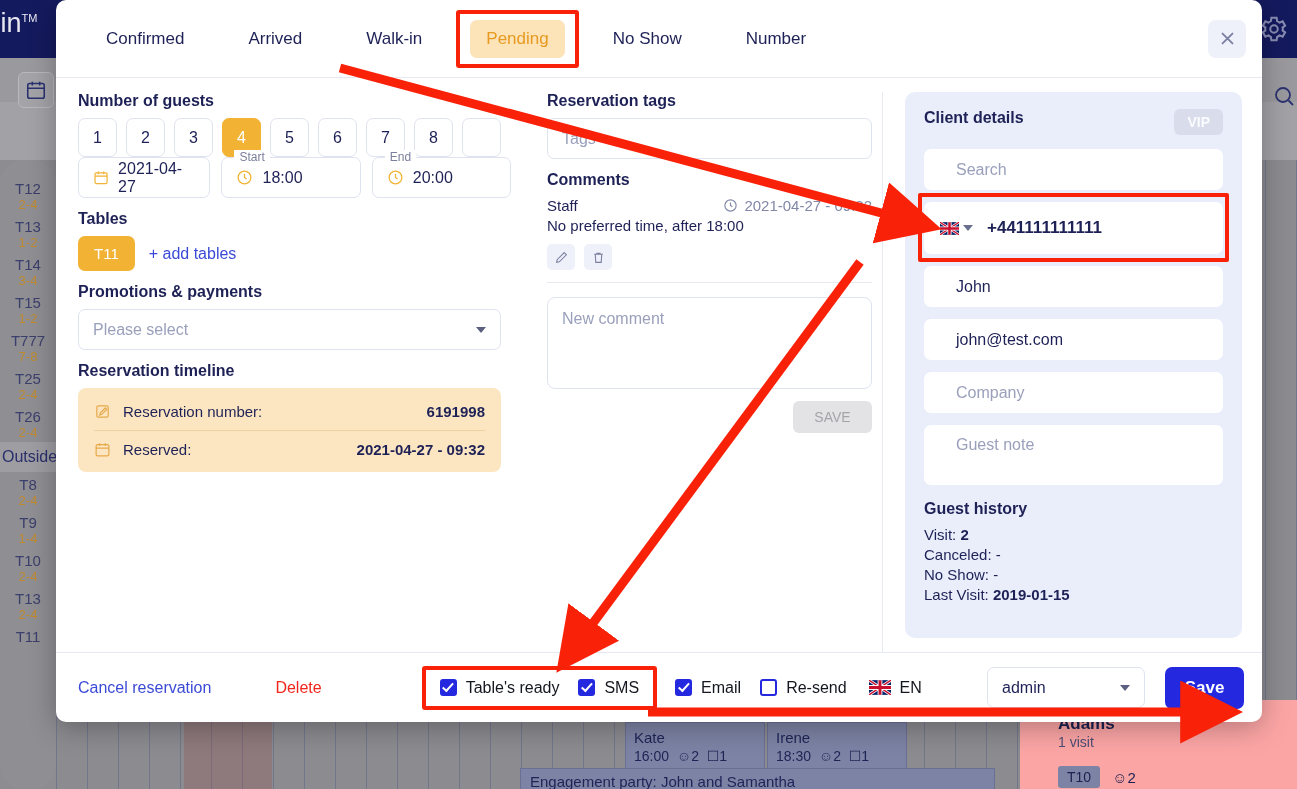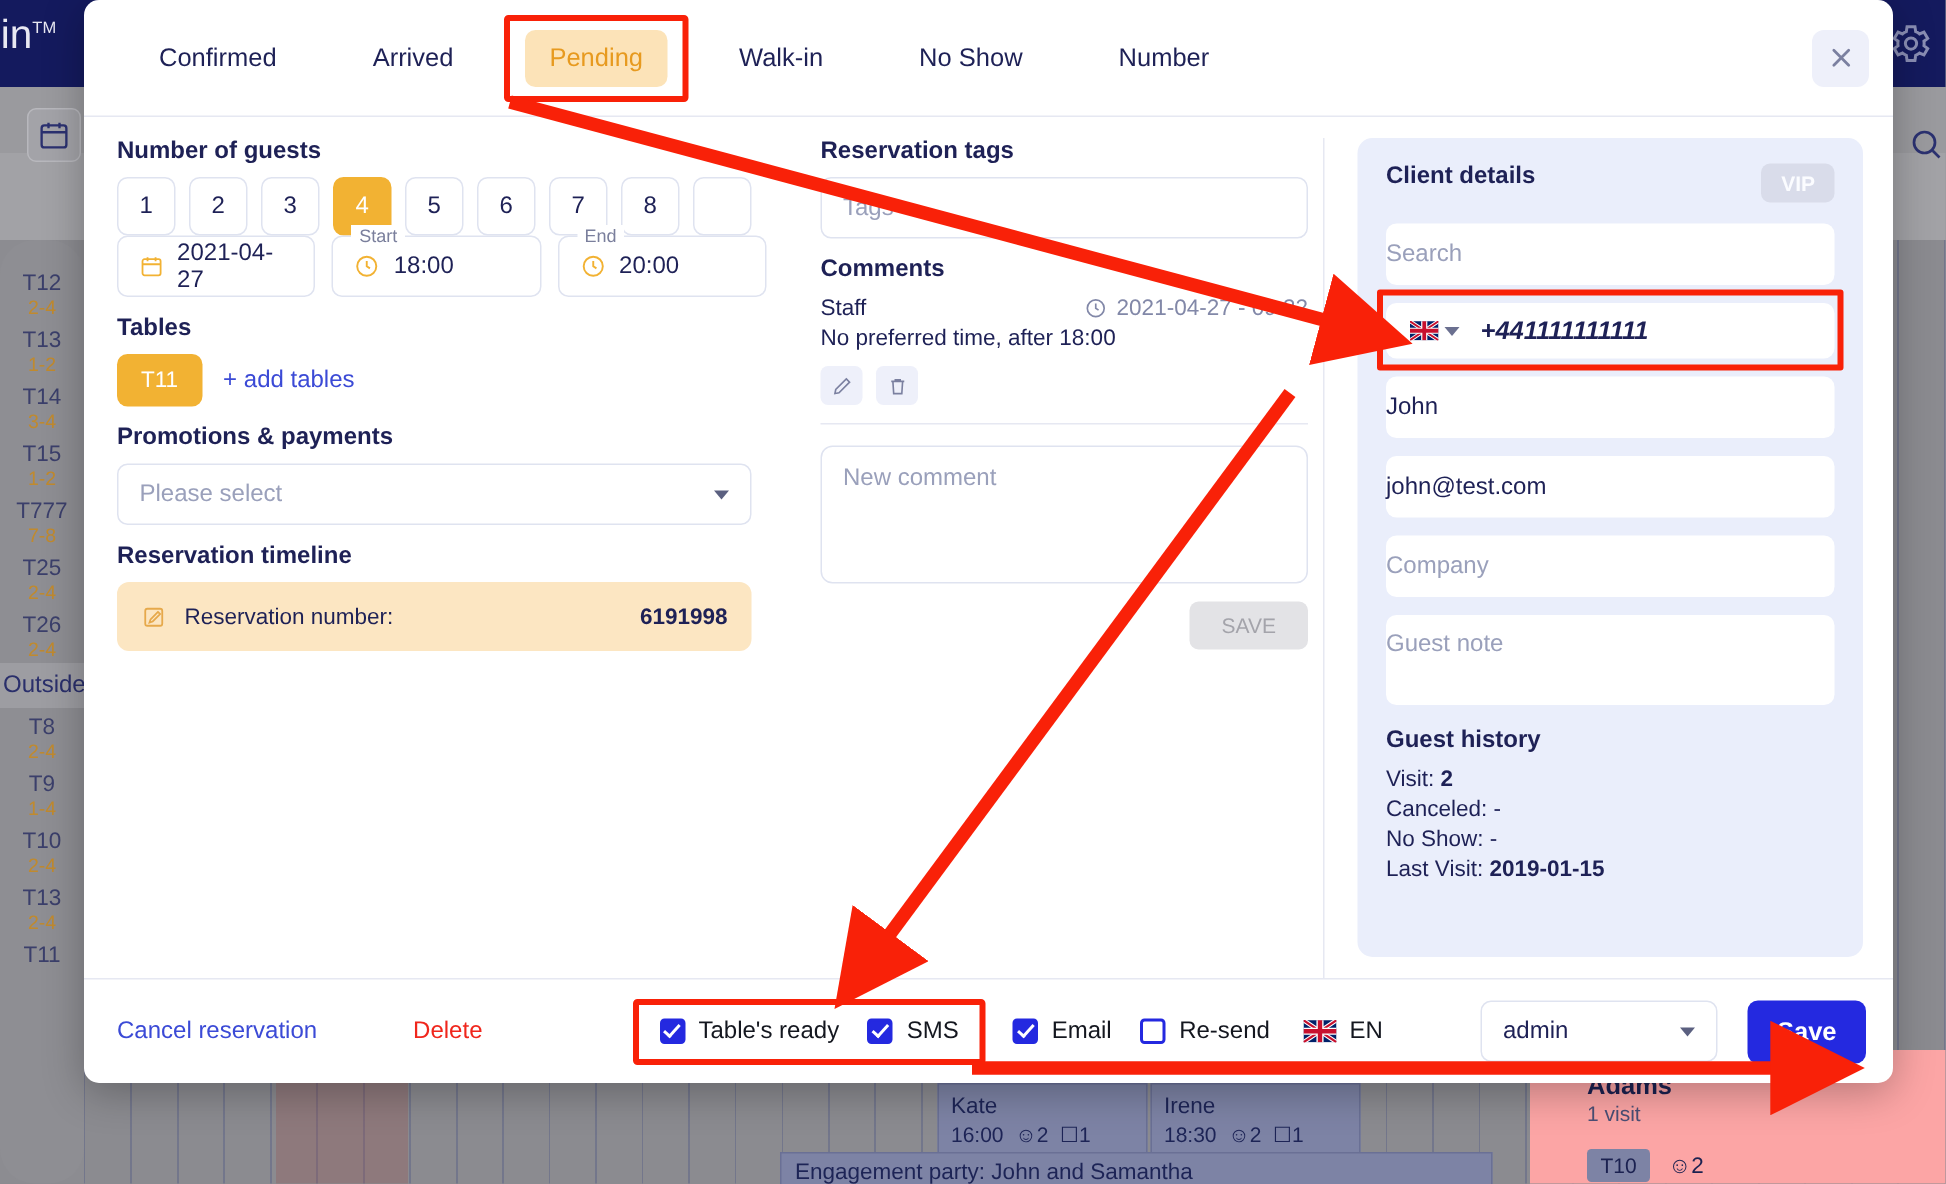--- a/index.html
+++ b/index.html
@@ -203,36 +203,36 @@
     height: 546px;
   }
   .cp-head { display: flex; margin-bottom: 14px; }
   .cp-title { font-size: 16px; font-weight: bold; color: #1e2156; }
   .vip {
     margin-left: auto; background: #d9dcea; color: #fbfcff; font-size: 14px;
     padding: 5px 13px; border-radius: 6px; font-weight: bold;
   }
   .cp-inp {
     background: #fff; border-radius: 7px; height: 41px; width: 100%;
-    display: flex; align-items: center; padding: 0 0; font-size: 16px;
+    display: flex; align-items: center; padding: 0 32px; font-size: 16px;
     margin-bottom: 12px;
   }
   .cp-inp.ph { color: #9aa0bb; }
   .cp-inp.val { color: #1e2156; }
   .cp-inp.note { height: 60px; align-items: flex-start; padding-top: 11px; }
   .phone-wrap { position: relative; margin-bottom: 12px; }
   .phone-wrap.highlight::after {
     content: ""; position: absolute; left: -6px; top: -9px;
     right: -6px; bottom: -8px;
     border: 4px solid #f92108; border-radius: 2px; pointer-events: none;
   }
   .phone-inp {
-    background: #fff; border-radius: 7px; height: 37px; width: 100%;
+    background: #fff; border-radius: 7px; height: 52px; width: 100%;
     display: flex; align-items: center; padding: 0 16px; gap: 8px;
-    font-size: 17px; color: #1e2156; font-weight: bold; font-style: italic;
+    font-size: 17px; color: #1e2156; font-weight: bold;
   }
   .gh-title { font-size: 16px; font-weight: bold; color: #1e2156; margin: 15px 0 7px; }
   .gh-line { font-size: 15px; color: #1e2156; line-height: 20px; }
   .gh-line b { font-weight: bold; }
 
   .modal-foot {
     height: 70px; border-top: 1px solid #e6e8f2; display: flex;
     align-items: center; padding: 0 18px 0 22px; gap: 0; flex: none;
     position: relative;
   }
@@ -381,25 +381,25 @@
 <div class="modal">
 
   <div class="modal-head">
     <div class="tabs">
       <div class="tab-wrap">
         <div class="tab">Confirmed</div>
       </div>
       <div class="tab-wrap">
         <div class="tab">Arrived</div>
       </div>
+      <div class="tab-wrap">
+        <div class="tab">Walk-in</div>
+      </div>
       <div class="tab-wrap highlight">
         <div class="tab active">Pending</div>
-      </div>
-      <div class="tab-wrap">
-        <div class="tab">Walk-in</div>
       </div>
       <div class="tab-wrap">
         <div class="tab">No Show</div>
       </div>
       <div class="tab-wrap">
         <div class="tab">Number</div>
       </div>
     </div>
     <div class="close-btn">
       <svg width="17" height="17" viewBox="0 0 24 24" stroke="#7b80a0" stroke-width="2.6" stroke-linecap="round">
@@ -464,20 +464,28 @@
 
       <h3 class="sec">Reservation timeline</h3>
       <div class="timeline">
         <div class="tl-row">
           <svg width="17" height="17" viewBox="0 0 24 24" fill="none" stroke="#e6a94b" stroke-width="1.7">
             <rect x="4" y="4" width="16" height="16" rx="2"></rect>
               <path d="M16 7 9 14l-1 3 3-1 7-7z"></path>
           </svg>
           <span>Reservation number:</span>
           <span class="val">6191998</span>
+        </div>
+        <div class="tl-row">
+          <svg width="17" height="17" viewBox="0 0 24 24" fill="none" stroke="#e6a94b" stroke-width="1.7">
+            <rect x="3" y="5" width="18" height="16" rx="2"></rect>
+              <path d="M3 10h18M8 3v4M16 3v4"></path>
+          </svg>
+          <span>Reserved:</span>
+          <span class="val">2021-04-27 - 09:32</span>
         </div>
       </div>
     </div>
 
     <div class="col-mid">
       <h3 class="sec">Reservation tags</h3>
       <div class="inp">
         <span>Tags</span>
       </div>
 

